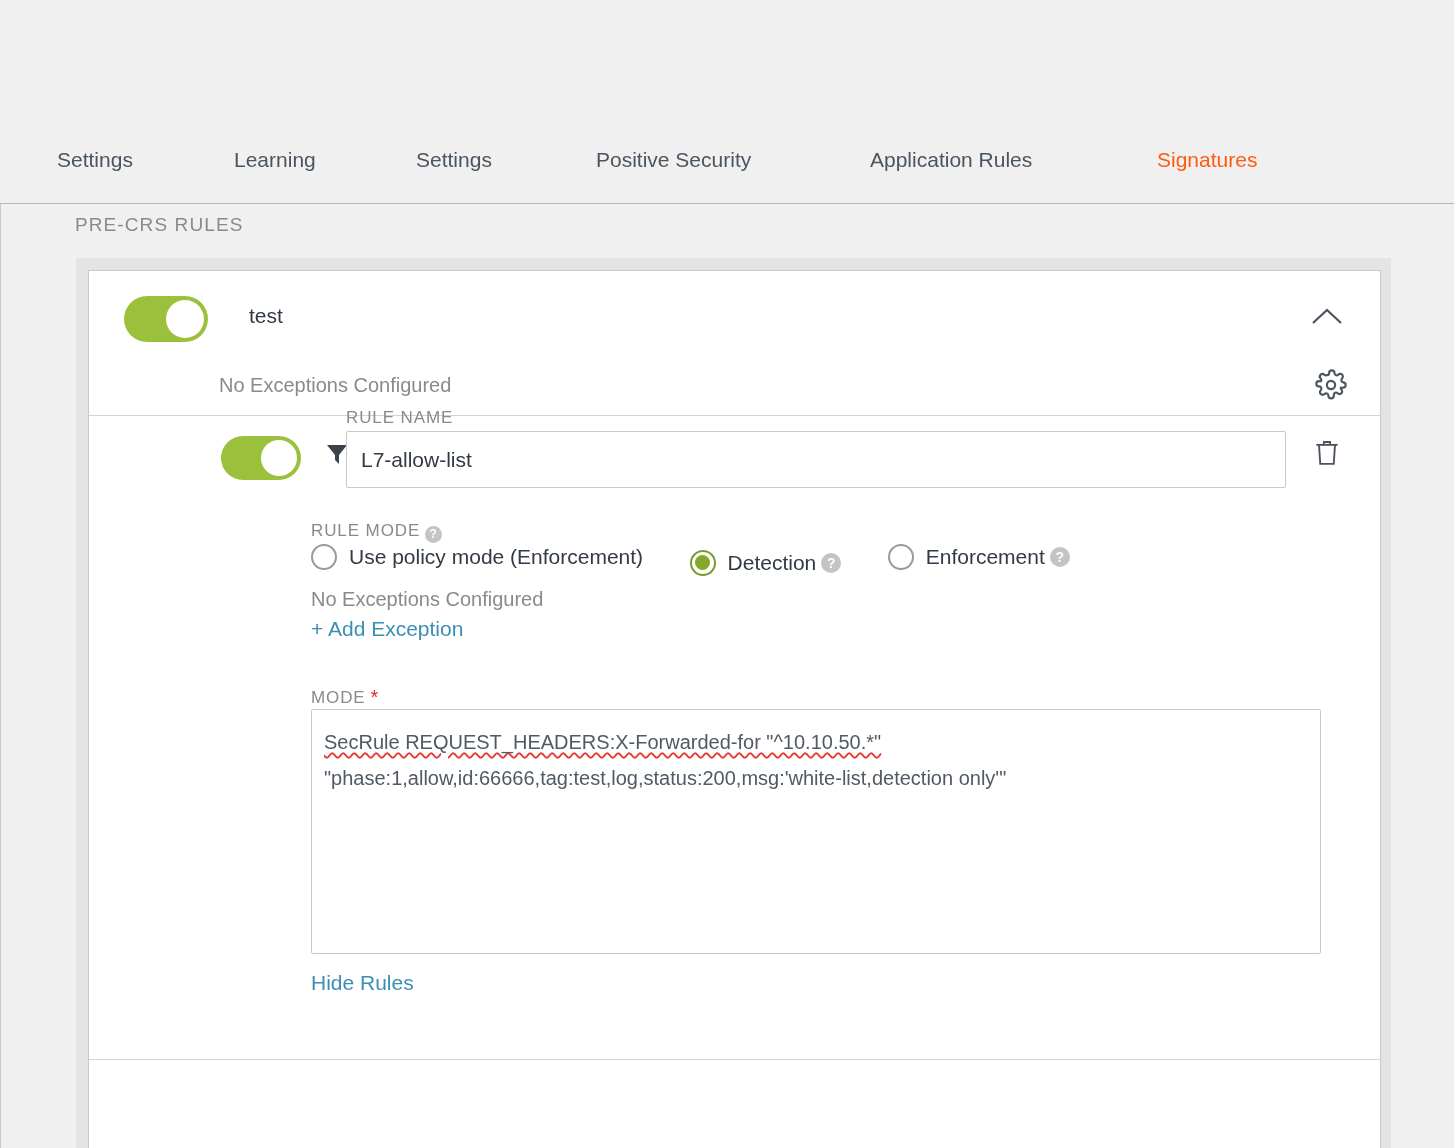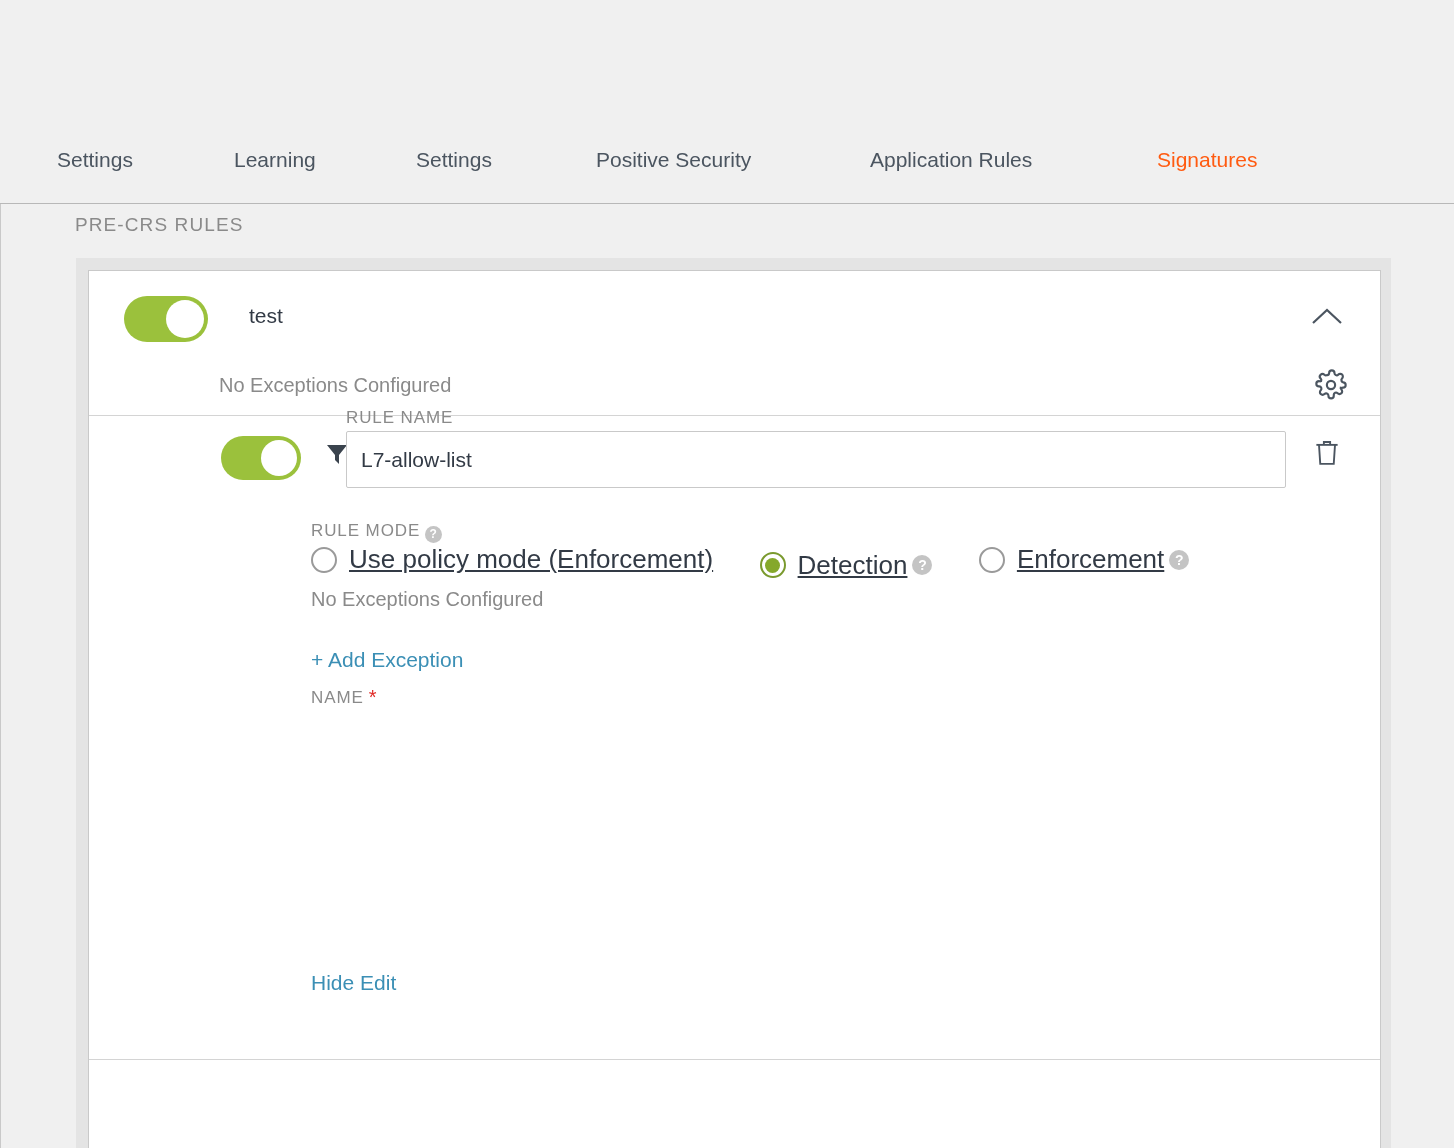--- a/index.html
+++ b/index.html
@@ -135,27 +135,27 @@
   .radio-circle {
     width: 26px; height: 26px; border-radius: 50%;
     border: 2px solid #9a9a9a; background: #fff;
     display: inline-flex; align-items: center; justify-content: center;
     margin-right: 12px; flex: none;
   }
   .radio-opt.checked .radio-circle { border-color: #7a9a2e; }
   .radio-opt.checked .radio-circle::after {
     content: ""; width: 15px; height: 15px; border-radius: 50%; background: #85a82b;
   }
-  .radio-label { font-size: 26px; color: #323a45; white-space: nowrap; text-decoration: underline; }
+  .radio-label { font-size: 21px; color: #323a45; white-space: nowrap; }
 
   .no-exc-2 { position: absolute; left: 222px; top: 172px; font-size: 20px; color: #8a8a8a; }
   .link {
     position: absolute; font-size: 21px; color: #3b8fb5; cursor: pointer; white-space: nowrap;
   }
-  .add-exception { left: 222px; top: 232px; }
+  .add-exception { left: 222px; top: 201px; }
 
   .lbl-rule { left: 222px; top: 270px; }
   .req-star { color: #e02b27; font-size: 20px; margin-left: 5px; vertical-align: -1px; }
 
   .rule-textarea {
     position: absolute; left: 222px; top: 293px;
     width: 1010px; height: 245px;
     border: 1px solid #c9c9c9; background: #fff; border-radius: 2px;
     padding: 14px 12px;
     font-family: "Liberation Sans", sans-serif;
@@ -264,24 +264,25 @@
               <span class="radio-label">Enforcement</span>
               <span class="help-icon big">?</span>
             </span>
           </div>
 
           <div class="no-exc-2">No Exceptions Configured</div>
 
           <div class="link add-exception">+ Add Exception</div>
 
           <div class="field-label lbl-rule">
-            <span>NAME</span><span class="req-star">*</span>
-          </div>
-
-
-          <div class="link hide-rule">Hide Edit</div>
+            <span>MODE</span><span class="req-star">*</span>
+          </div>
+
+          <div class="rule-textarea"><span class="spell">SecRule REQUEST_HEADERS:X-Forwarded-for "^10.10.50.*"</span><br><span>"phase:1,allow,id:66666,tag:test,log,status:200,msg:'white-list,detection only'"</span></div>
+
+          <div class="link hide-rule">Hide Rules</div>
         </div>
 
 
       </div>
     </div>
   </div>
 </div>
 
 </body></html>

